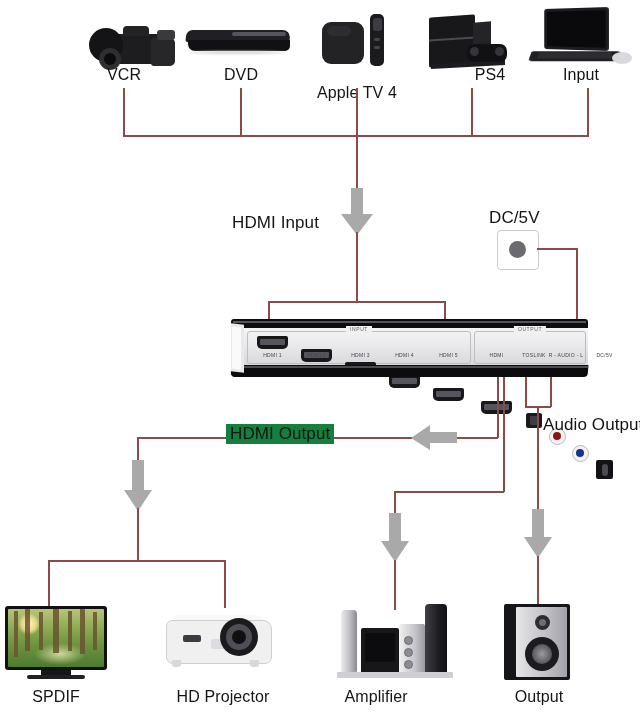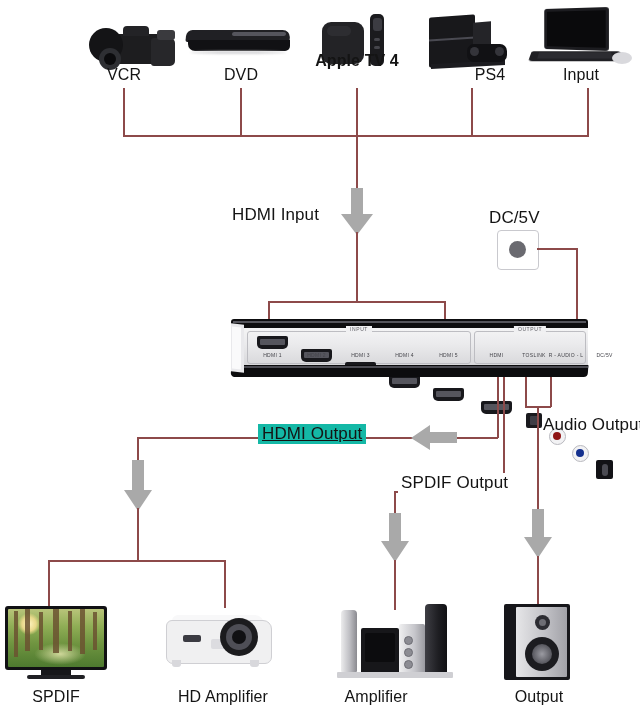--- a/index.html
+++ b/index.html
@@ -165,21 +165,21 @@
   <div class="lbl c" style="left:241px;top:66px;">DVD</div>
 
   <div class="dev" style="left:320px;top:10px;width:74px;height:60px;">
     <div class="atv-box"></div>
     <div class="atv-rem">
       <div class="atv-pad"></div>
       <div class="atv-b1"></div>
       <div class="atv-b2"></div>
     </div>
   </div>
-  <div class="lbl c" style="left:357px;top:52px;font-weight:bold;">Apple TV 4</div>
+  <div class="lbl c" style="left:357px;top:84px;">Apple TV 4</div>
 
   <div class="dev" style="left:423px;top:10px;width:92px;height:60px;">
     <div class="ps-main"></div>
     <div class="ps-side"></div>
     <div class="ps-base"></div>
     <div class="ps-ctrl"></div>
   </div>
   <div class="lbl c" style="left:490px;top:66px;">PS4</div>
 
   <div class="dev" style="left:528px;top:8px;width:112px;height:62px;">
@@ -199,21 +199,21 @@
   <div class="w wv" style="left:471px;top:88px;height:48px;"></div>
   <div class="w wv" style="left:587px;top:88px;height:48px;"></div>
   <div class="w wh" style="left:123px;top:135px;width:466px;"></div>
   <div class="w wv" style="left:356px;top:135px;height:58px;"></div>
 
   <div class="arrow" style="left:339px;top:188px;">
     <svg width="36" height="48" viewBox="0 0 36 48">
       <polygon points="12,0 24,0 24,26 34,26 18,47 2,26 12,26" fill="#a9a9a9"></polygon>
     </svg>
   </div>
-  <div class="lbl big" style="left:232px;top:205px;">HDMI Input</div>
+  <div class="lbl big" style="left:232px;top:213px;">HDMI Input</div>
 
   <div class="w wv" style="left:356px;top:232px;height:70px;"></div>
 
   <div class="w wh" style="left:268px;top:301px;width:177px;"></div>
   <div class="w wv" style="left:268px;top:301px;height:22px;"></div>
   <div class="w wv" style="left:444px;top:301px;height:22px;"></div>
 
   <div class="lbl big" style="left:489px;top:208px;">DC/5V</div>
   <div id="dcadapter">
     <div class="knob"></div>
@@ -264,40 +264,39 @@
       <div class="port dcj" style="left:365px;top:5px;"></div>
       <div class="plbl" style="left:373.5px;">DC/5V</div>
     </div>
     <div class="sw-botedge"></div>
     <div class="sw-left"></div>
     <div class="sw-lshine"></div>
   </div>
 
   <div class="w wv" style="left:497px;top:377px;height:61px;"></div>
   <div class="w wh" style="left:137px;top:437px;width:361px;"></div>
-  <div class="lbl big" style="left:258px;top:424px;background:#14b8a6;padding:0 4px;text-decoration:underline;">HDMI Output</div>
+  <div class="lbl big" style="left:226px;top:424px;background:#15803d;padding:0 4px;">HDMI Output</div>
   <div class="arrow" style="left:410px;top:425px;">
     <svg width="48" height="26" viewBox="0 0 48 26">
       <polygon points="47,7 20,7 20,0 1,13 20,25 20,18 47,18" fill="#a9a9a9"></polygon>
     </svg>
   </div>
   <div class="w wv" style="left:137px;top:437px;height:27px;"></div>
   <div class="arrow" style="left:122px;top:460px;">
     <svg width="32" height="52" viewBox="0 0 32 52">
       <polygon points="10,0 22,0 22,30 30,30 16,51 2,30 10,30" fill="#a9a9a9"></polygon>
     </svg>
   </div>
   <div class="w wv" style="left:137px;top:508px;height:53px;"></div>
   <div class="w wh" style="left:48px;top:560px;width:177px;"></div>
   <div class="w wv" style="left:48px;top:560px;height:48px;"></div>
   <div class="w wv" style="left:224px;top:560px;height:48px;"></div>
 
   <div class="w wv" style="left:503px;top:377px;height:115px;"></div>
   <div class="w wh" style="left:394px;top:491px;width:110px;"></div>
-  <div class="lbl big" style="left:398px;top:473px;background:#fff;padding:0 3px;">SPDIF Output</div>
   <div class="w wv" style="left:394px;top:491px;height:24px;"></div>
   <div class="arrow" style="left:379px;top:513px;">
     <svg width="32" height="50" viewBox="0 0 32 50">
       <polygon points="10,0 22,0 22,28 30,28 16,49 2,28 10,28" fill="#a9a9a9"></polygon>
     </svg>
   </div>
   <div class="w wv" style="left:394px;top:560px;height:50px;"></div>
 
   <div class="w wv" style="left:525px;top:377px;height:30px;"></div>
   <div class="w wv" style="left:550px;top:377px;height:30px;"></div>
@@ -337,21 +336,21 @@
       <div class="pj-side"></div>
     </div>
     <div class="pj-lens-o">
       <div class="pj-lens-m">
         <div class="pj-lens-i"></div>
       </div>
     </div>
     <div class="pj-f1"></div>
     <div class="pj-f2"></div>
   </div>
-  <div class="lbl c" style="left:223px;top:688px;">HD Amplifier</div>
+  <div class="lbl c" style="left:223px;top:688px;">HD Projector</div>
 
   <div class="amp" style="left:337px;top:602px;width:118px;height:80px;">
     <div class="a-twr" style="left:4px;top:8px;width:16px;height:62px;"></div>
     <div class="a-twr dark" style="left:88px;top:2px;width:22px;height:70px;"></div>
     <div class="a-sub" style="left:24px;top:26px;width:38px;height:48px;"></div>
     <div class="a-ctr" style="left:62px;top:22px;width:26px;height:52px;">
       <div class="a-knob" style="left:5px;top:12px;"></div>
       <div class="a-knob" style="left:5px;top:24px;"></div>
       <div class="a-knob" style="left:5px;top:36px;"></div>
     </div>

